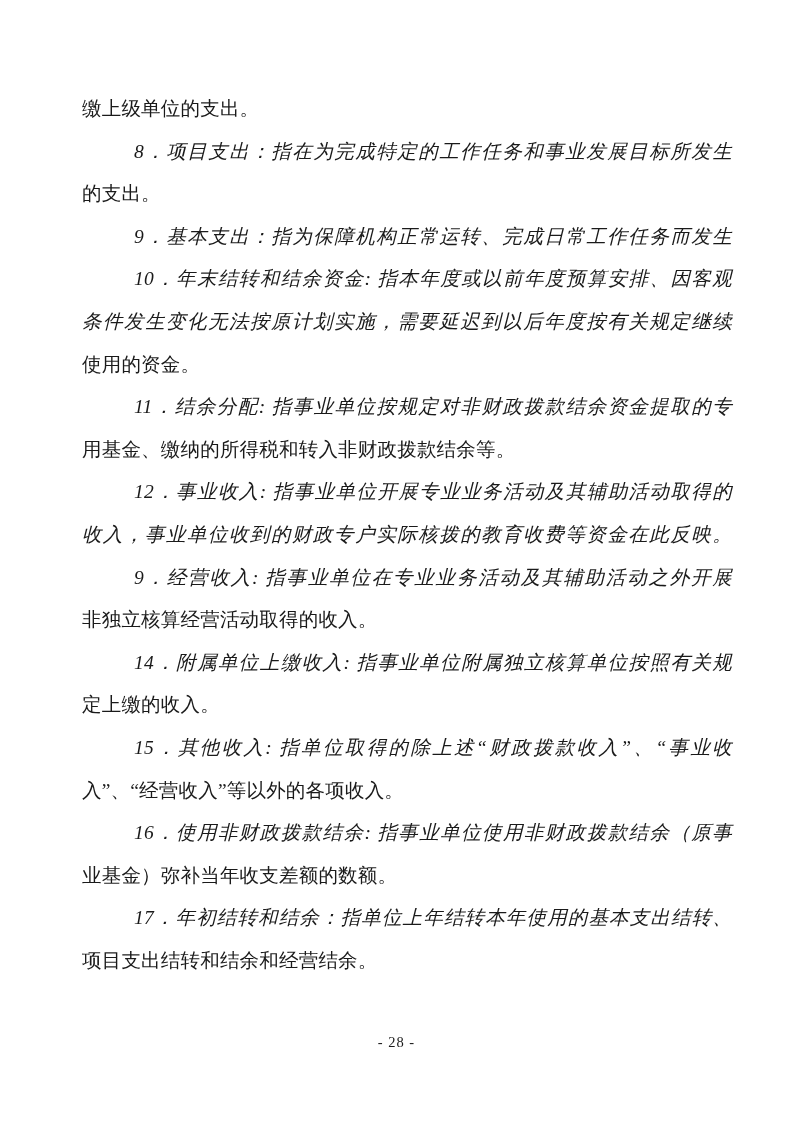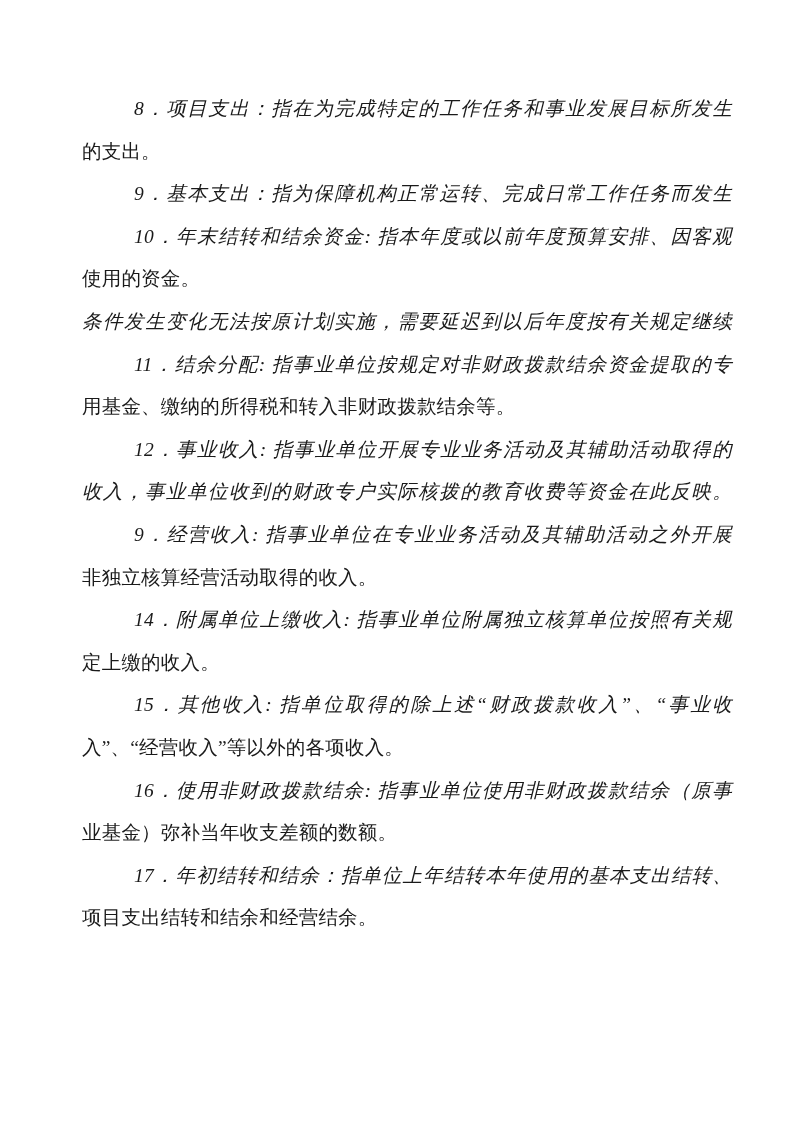--- a/index.html
+++ b/index.html
@@ -49,34 +49,38 @@
     text-align: center;
     font-size: 14.5px;
     letter-spacing: 1px;
   }
 </style>
 </head>
 <body style="background: rgb(232, 232, 232);">
 
 <div class="page" style="background: rgb(255, 255, 255); color: rgb(26, 26, 26);">
   <div class="body-text" id="doc-body">
+      <div class="line">缴上级单位的支出。</div>
       <div class="line indent justify">8．项目支出：指在为完成特定的工作任务和事业发展目标所发生</div>
       <div class="line">的支出。</div>
       <div class="line indent justify">9．基本支出：指为保障机构正常运转、完成日常工作任务而发生</div>
       <div class="line indent justify">10．年末结转和结余资金: 指本年度或以前年度预算安排、因客观</div>
+      <div class="line justify">条件发生变化无法按原计划实施，需要延迟到以后年度按有关规定继续</div>
       <div class="line">使用的资金。</div>
-      <div class="line justify">条件发生变化无法按原计划实施，需要延迟到以后年度按有关规定继续</div>
       <div class="line indent justify">11．结余分配: 指事业单位按规定对非财政拨款结余资金提取的专</div>
       <div class="line">用基金、缴纳的所得税和转入非财政拨款结余等。</div>
       <div class="line indent justify">12．事业收入: 指事业单位开展专业业务活动及其辅助活动取得的</div>
       <div class="line justify">收入，事业单位收到的财政专户实际核拨的教育收费等资金在此反映。</div>
       <div class="line indent justify">9．经营收入: 指事业单位在专业业务活动及其辅助活动之外开展</div>
       <div class="line">非独立核算经营活动取得的收入。</div>
       <div class="line indent justify">14．附属单位上缴收入: 指事业单位附属独立核算单位按照有关规</div>
       <div class="line">定上缴的收入。</div>
       <div class="line indent justify">15．其他收入: 指单位取得的除上述“财政拨款收入”、“事业收</div>
       <div class="line">入”、“经营收入”等以外的各项收入。</div>
       <div class="line indent justify">16．使用非财政拨款结余: 指事业单位使用非财政拨款结余（原事</div>
       <div class="line">业基金）弥补当年收支差额的数额。</div>
       <div class="line indent justify">17．年初结转和结余：指单位上年结转本年使用的基本支出结转、</div>
       <div class="line">项目支出结转和结余和经营结余。</div>
     </div>
+  <div class="footer">
+    <span>- 28 -</span>
+  </div>
 </div>
 
 </body></html>

